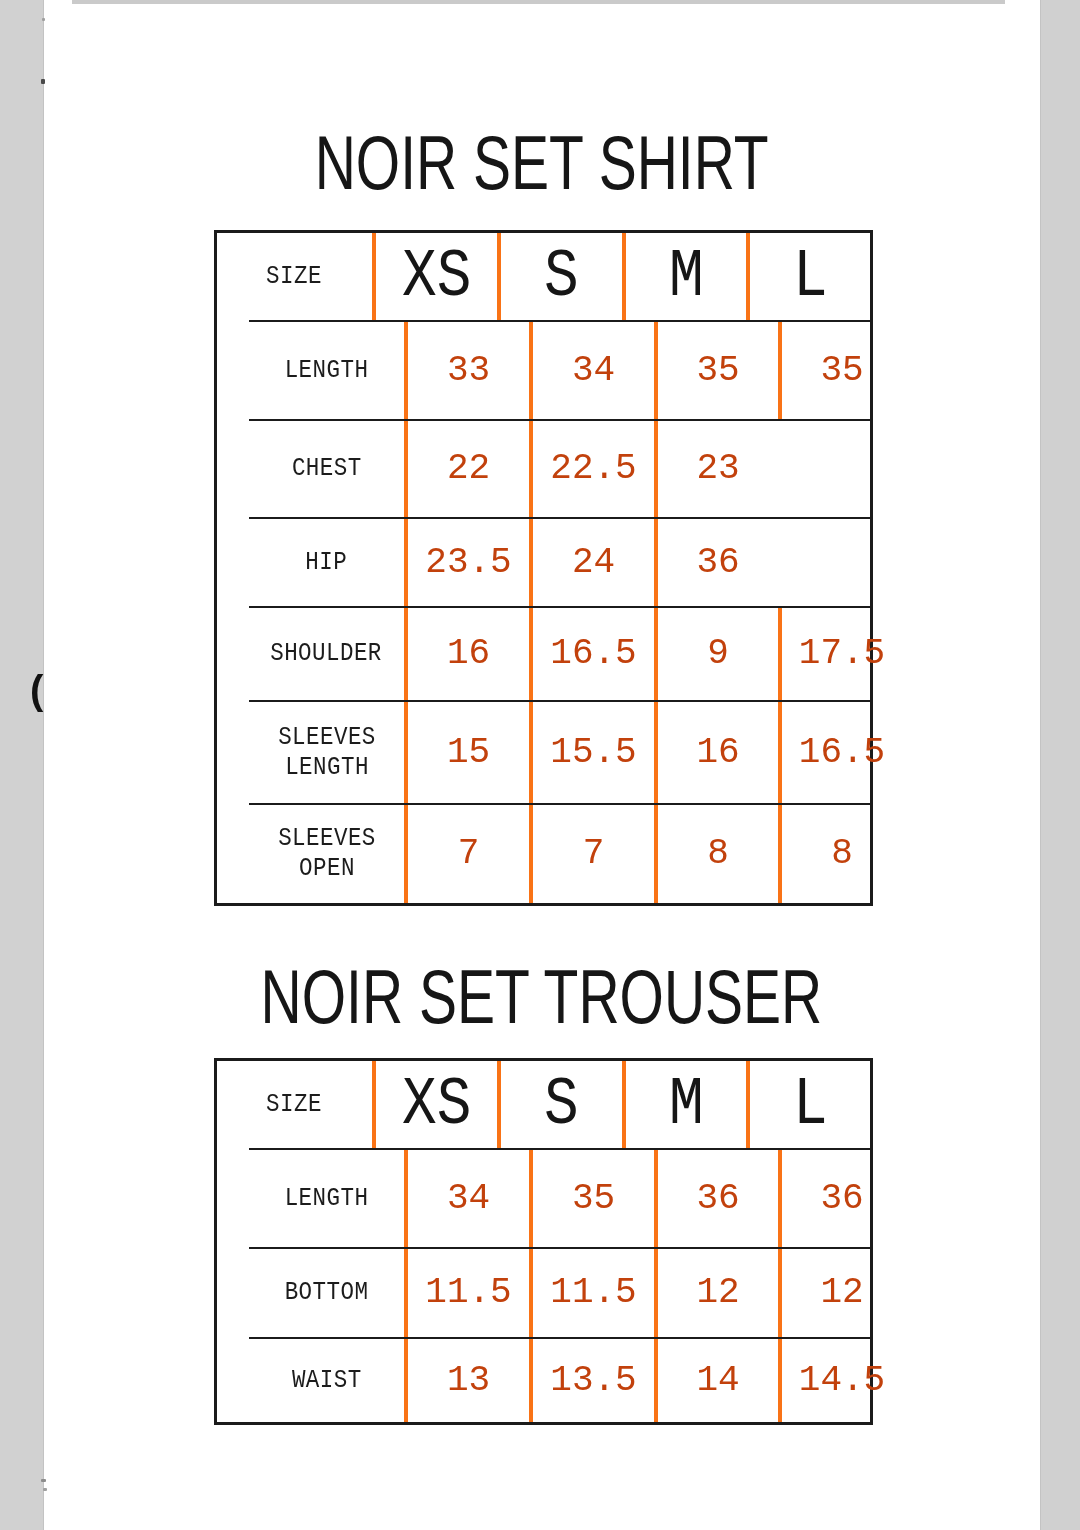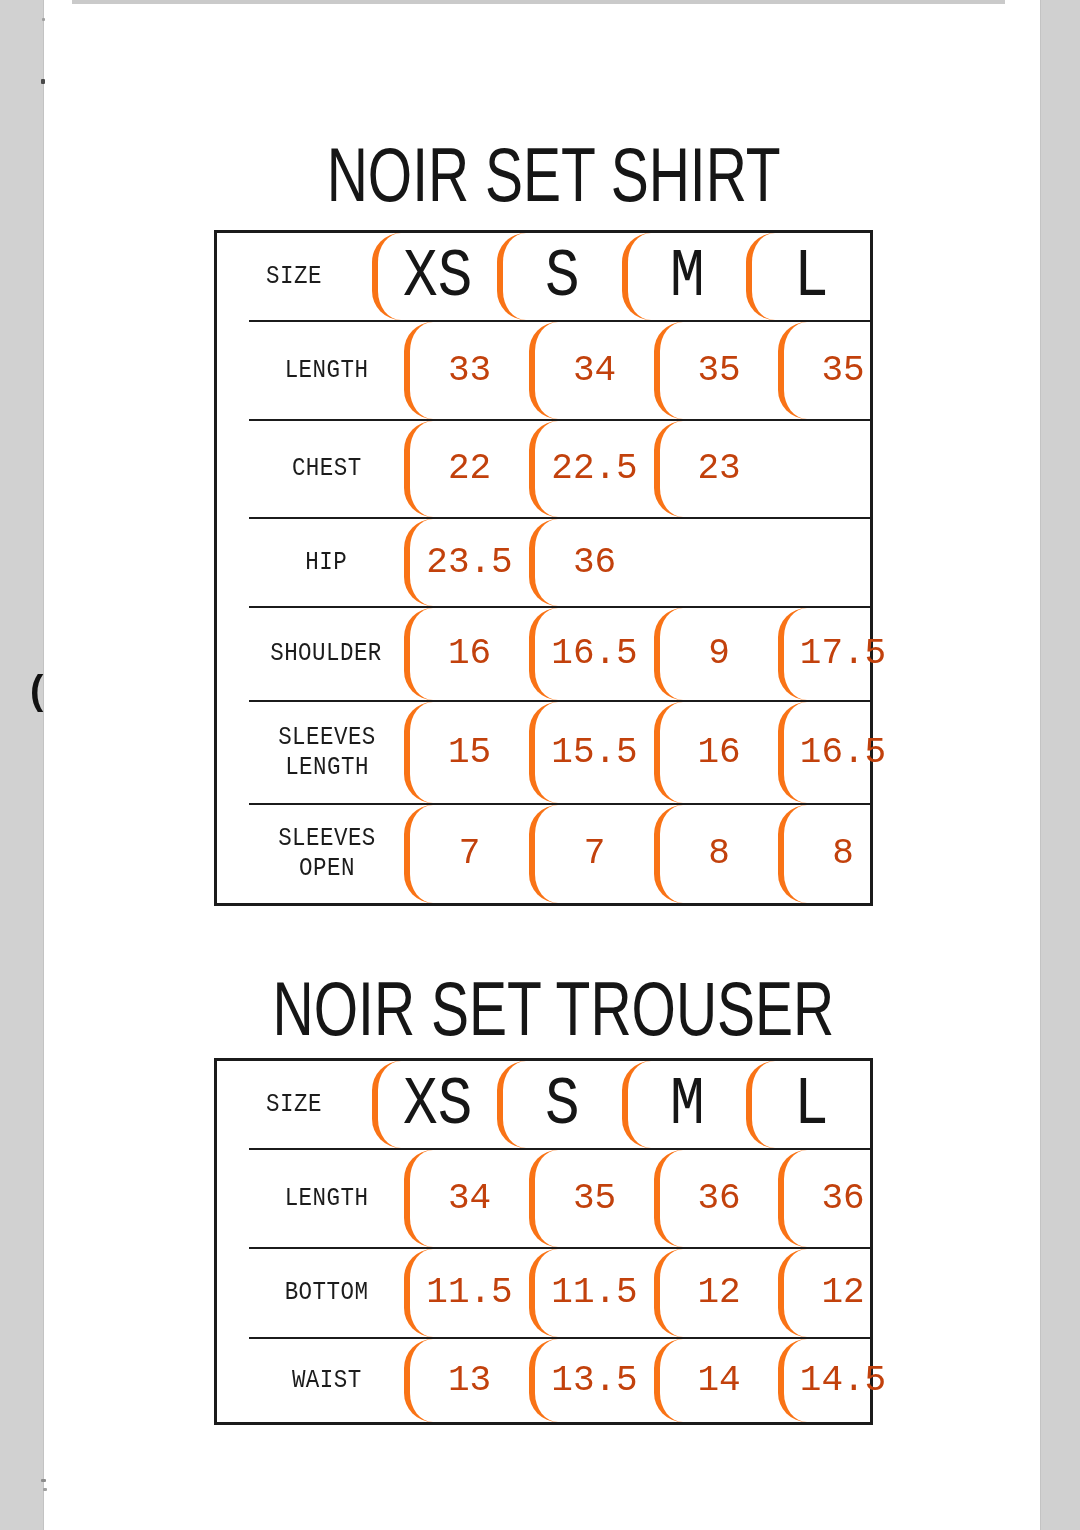--- a/index.html
+++ b/index.html
@@ -18,21 +18,21 @@
   .s1{left:41px;top:79px;width:4px;height:5px;background:#4a4a4a;}
   .s2{left:42px;top:18px;width:3px;height:3px;background:#9f9f9f;}
   .s3{left:41px;top:1479px;width:5px;height:3px;background:#8d8d8d;}
   .s4{left:43px;top:1488px;width:4px;height:3px;background:#a0a0a0;}
   .partial-glyph{
     position:absolute;left:30px;top:670px;font-size:40px;line-height:40px;
     color:#121212;font-weight:bold;
   }
 
   .title{
-    position:absolute;left:43px;width:997px;margin:12px;text-align:center;
+    position:absolute;left:43px;width:997px;margin:0;text-align:center;
     font-size:76px;line-height:1;font-weight:400;letter-spacing:0;
     color:#161616;white-space:nowrap;
   }
   .title .cond{display:inline-block;transform:scaleX(0.75);transform-origin:center;}
   .shirt-title{top:125px;}
   .trouser-title{top:959px;}
 
   .size-table{
     position:absolute;left:214px;width:653px;
     border:3px solid #1b1b1b;background:#ffffff;
@@ -40,21 +40,21 @@
   }
   .shirt-table{top:230px;}
   .trouser-table{top:1058px;}
   .t-row{display:grid;grid-template-columns:var(--cols);}
   .t-row + .t-row{border-top:2px solid #1b1b1b;margin-left:32px;}
   .cell{
     display:flex;align-items:center;justify-content:center;
     overflow:hidden;
     font-family:Liberation Mono, monospace;
   }
-  .cell + .cell{border-left:6px solid #f97316;border-radius:29px;}
+  .cell + .cell{border-left:4px solid #f97316;}
   .lbl{
     font-size:25px;letter-spacing:0.5px;line-height:1.2;text-align:center;
     display:inline-block;transform:scaleX(0.9);transform-origin:center;
     color:#1c1c1c;
   }
   .wrap .lbl{max-width:120px;}
   .big{
     font-size:68px;line-height:1;display:inline-block;
     transform:scaleX(0.85);transform-origin:center;color:#161616;
   }
@@ -127,20 +127,23 @@
       </div>
   </div>
   <div class="t-row" style="height:87px">
     <div class="cell">
         <span class="lbl">HIP</span>
       </div>
     <div class="cell">
         <span class="num">23.5</span>
       </div>
     <div class="cell">
+        <span class="num">24</span>
+      </div>
+    <div class="cell">
         <span class="num">36</span>
       </div>
   </div>
   <div class="t-row" style="height:92px">
     <div class="cell">
         <span class="lbl">SHOULDER</span>
       </div>
     <div class="cell">
         <span class="num">16</span>
       </div>

